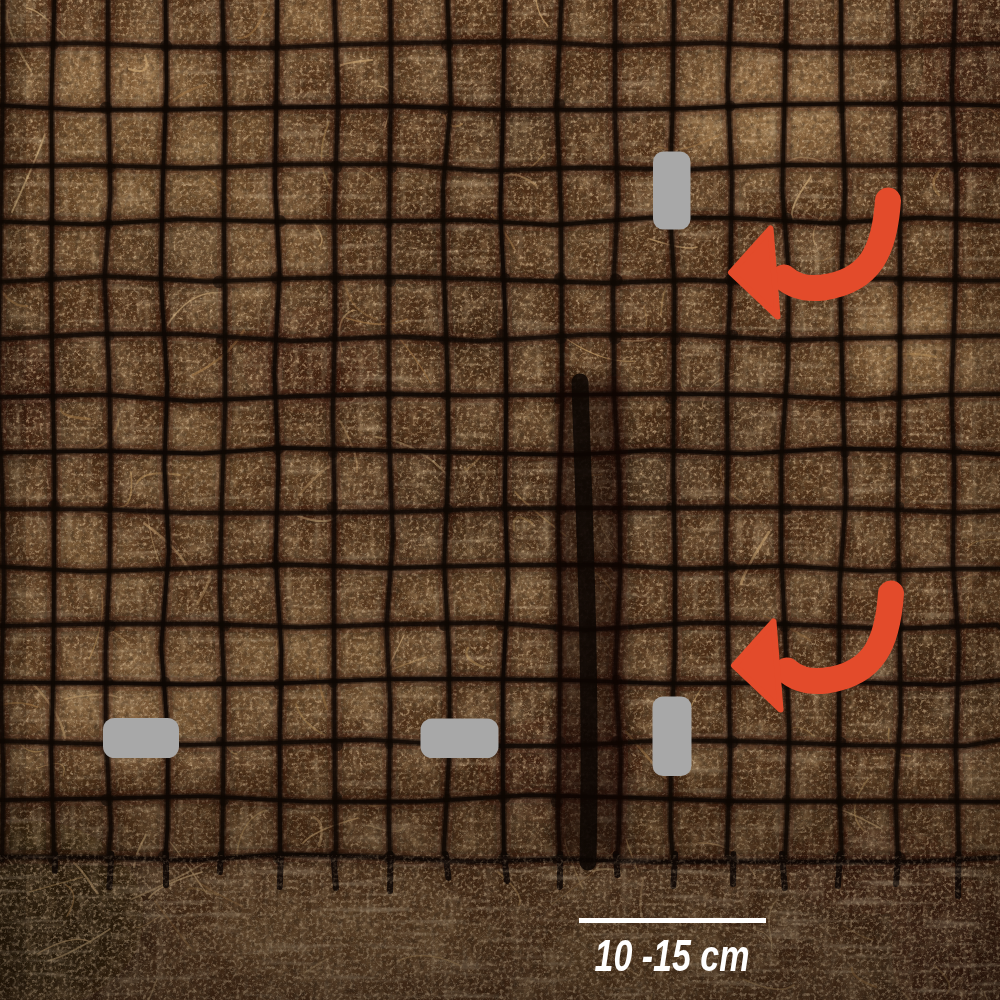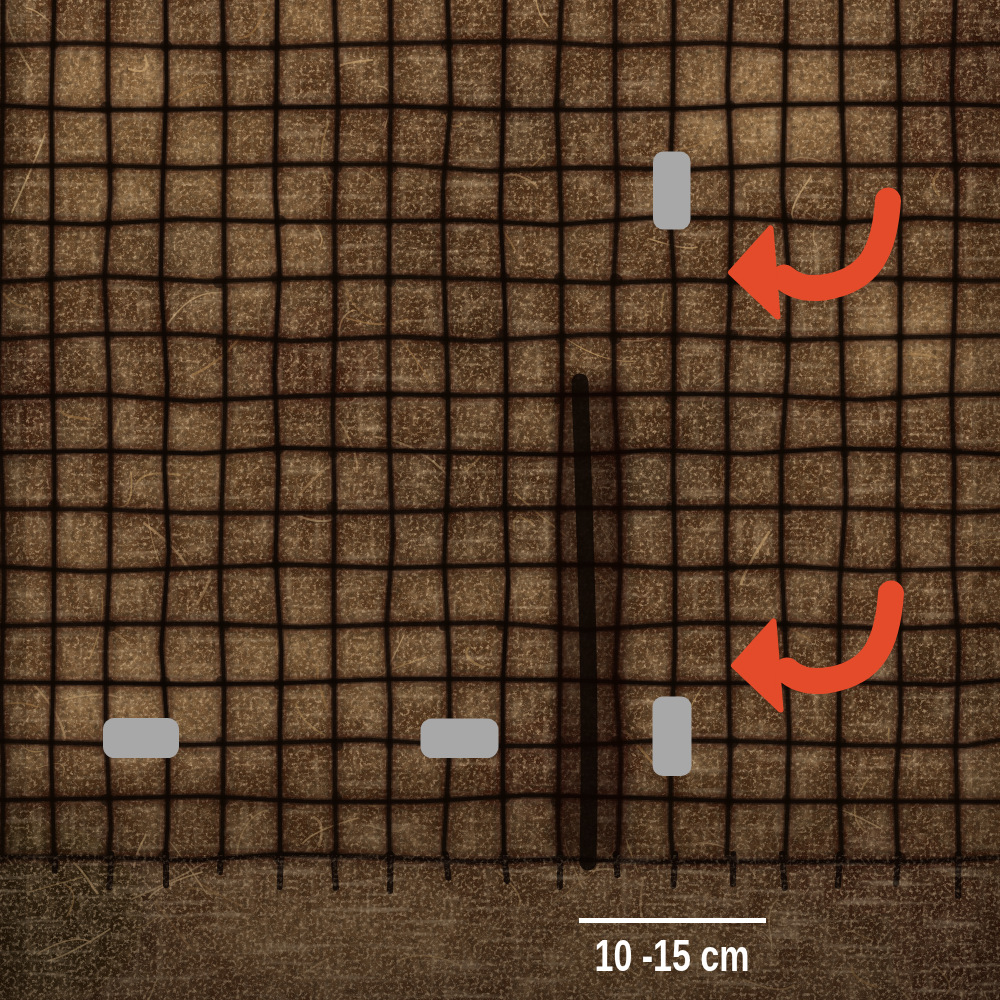--- a/index.html
+++ b/index.html
@@ -1,18 +1,18 @@
 <!DOCTYPE html>
 <html><head>
 <meta charset="utf-8">
 <title>soil mesh</title>
 <style>
   html,body { margin:0; padding:0; background:#000; }
   #scene { width:1000px; height:1000px; position:relative; overflow:hidden;
-           font-family:"Liberation Sans", sans-serif; }
+           font-family:"Liberation Sans", sans-serif;font-style:italic; }
 </style>
 </head>
 <body>
 
 <div id="scene">
 <svg width="1000" height="1000" viewBox="0 0 1000 1000">
 <defs>
   <filter id="blotchD" x="-5%" y="-5%" width="110%" height="110%">
     <feTurbulence type="fractalNoise" baseFrequency="0.02" numOctaves="3" seed="11"></feTurbulence>
     <feColorMatrix type="matrix" values="0 0 0 0 0.12  0 0 0 0 0.06  0 0 0 0 0.02  1.7 0 0 0 -0.62"></feColorMatrix>

